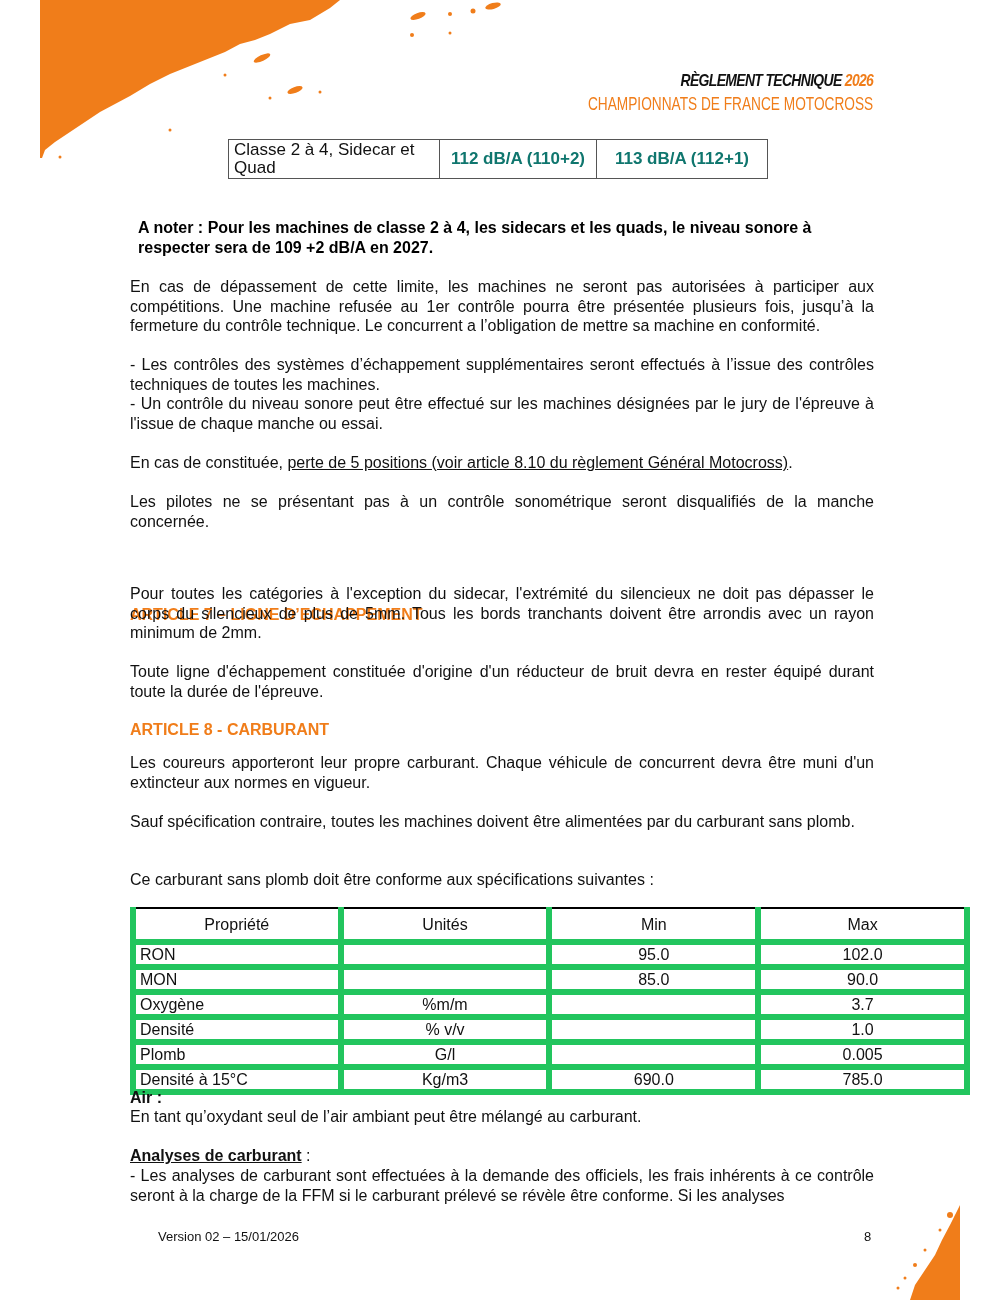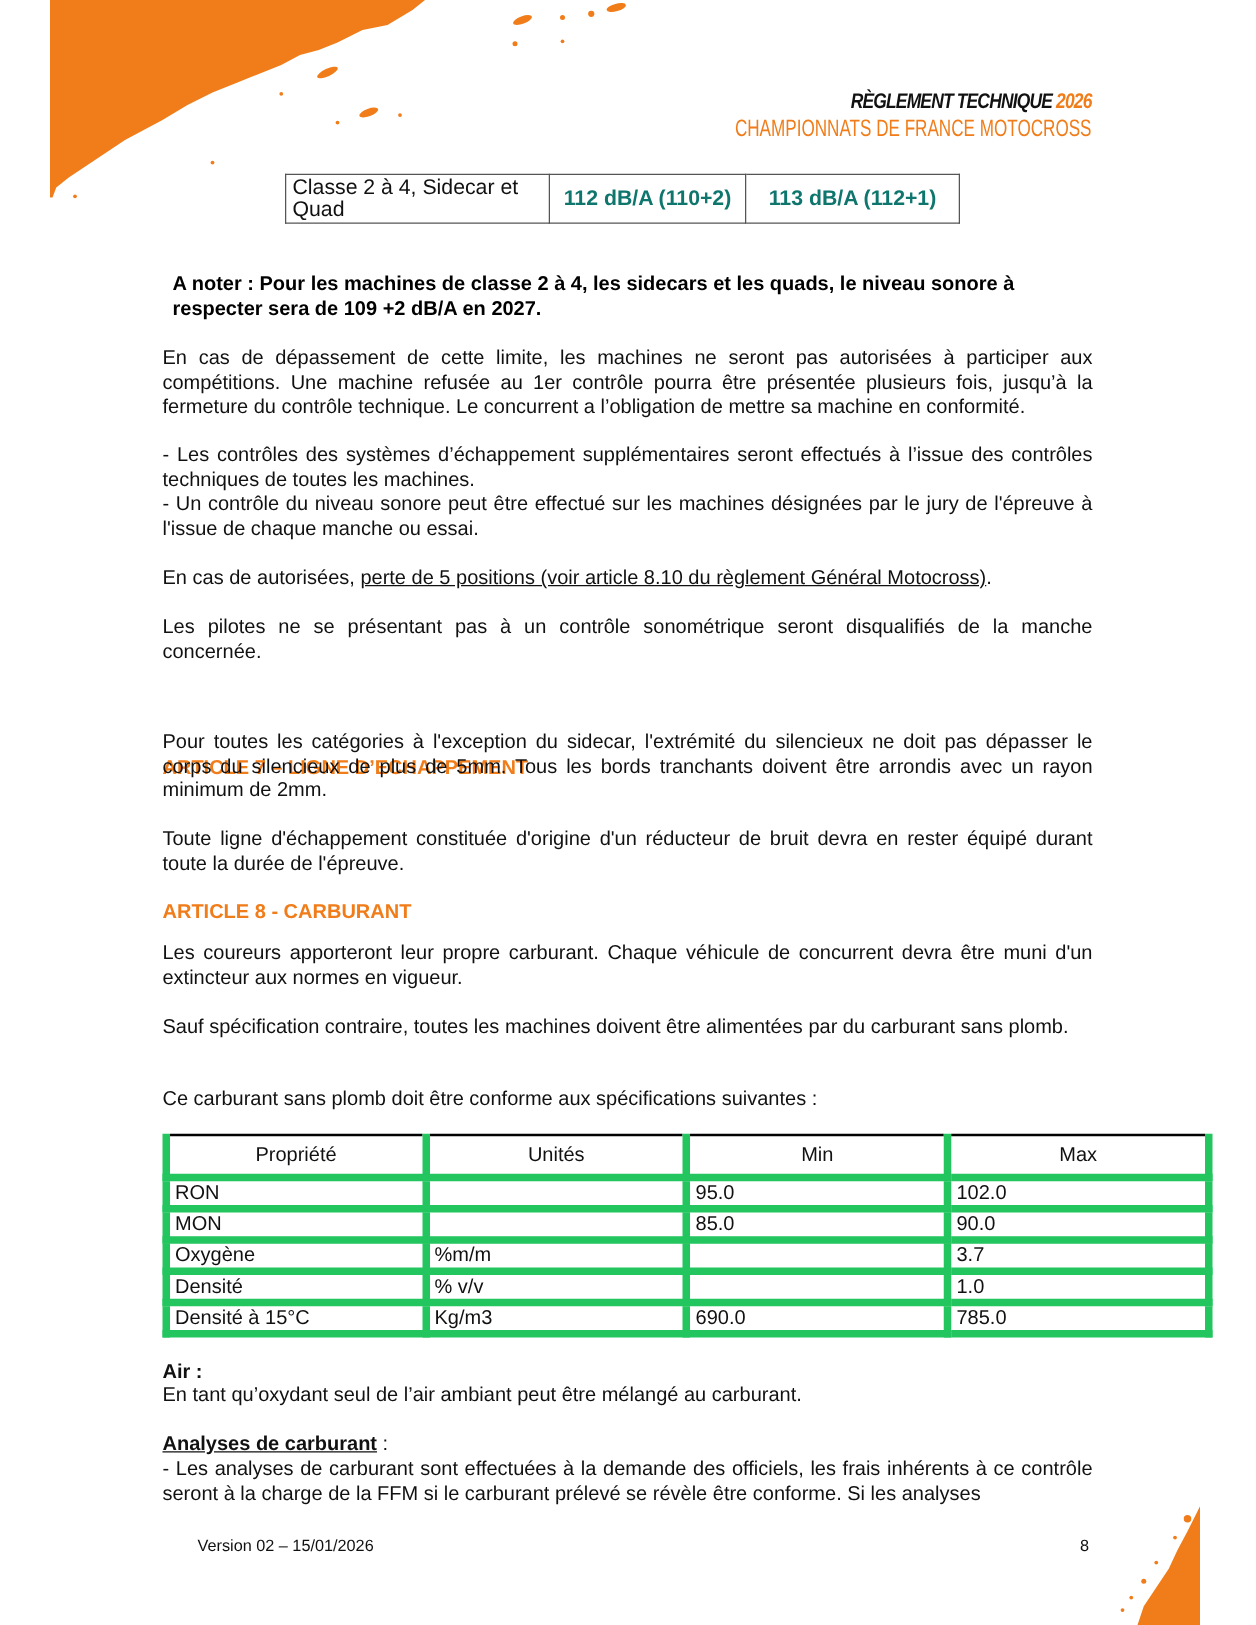--- a/index.html
+++ b/index.html
@@ -17,21 +17,21 @@
   .red { color: #000000; font-weight: bold; }
   .orange-h { color: #f07d1a; font-weight: bold; font-size: 16px; }
   .u { text-decoration: underline; }
   table.noise { position: absolute; left: 228px; top: 139px; border-collapse: collapse; font-size: 17px; }
   table.noise td { border: 1px solid #555; padding: 0 5px; height: 38px; line-height: 18px; }
   table.noise td.val { color: #0f766e; font-weight: bold; text-align: center; }
   table.fuel { position: absolute; left: 130px; top: 907px; border-collapse: collapse; font-size: 16px; width: 840px; }
   table.fuel th, table.fuel td { border: 6px solid #22c55e; padding: 0 4px; line-height: 19px; font-weight: normal; }
   table.fuel th { height: 30px; text-align: center; border-top: 2px solid #000; }
   table.fuel td { height: 19px; }
-  table.fuel td.c { text-align: left; }
+  table.fuel td.c { text-align: center; }
   table.fuel { border: 2px solid #000; }
   .footer-left { position: absolute; left: 158px; top: 1229px; font-size: 13px; }
   .footer-right { position: absolute; left: 864px; top: 1229px; font-size: 13px; }
 </style>
 </head>
 <body>
 
 <svg class="splash-tl" viewBox="0 0 580 170">
   <path d="M40,0 L340,0 L330,8 L310,20 L290,24 L270,34 L255,40 L240,44 L225,52 L205,60 L190,66 L170,74 L150,84 L130,96 L115,104 L100,112 L85,122 L70,132 L55,142 L45,150 L42,158 L40,158 Z" fill="#f07d1a"></path>
   <ellipse cx="262" cy="58" rx="9" ry="3" fill="#f07d1a" transform="rotate(-25 262 58)"></ellipse>
@@ -78,21 +78,21 @@
   </table>
 
 <p class="p red" style="left:138px; width:735px; top:218px; text-align:left;">A noter : Pour les machines de classe 2 à 4, les sidecars et les quads, le niveau sonore à respecter sera de 109 +2 dB/A en 2027.</p>
 
 <p class="p" style="top:277px;">En cas de dépassement de cette limite, les machines ne seront pas autorisées à participer aux compétitions. Une machine refusée au 1er contrôle pourra être présentée plusieurs fois, jusqu’à la fermeture du contrôle technique. Le concurrent a l’obligation de mettre sa machine en conformité.</p>
 
 <p class="p" style="top:355px;">- Les contrôles des systèmes d’échappement supplémentaires seront effectués à l’issue des contrôles techniques de toutes les machines.</p>
 <p class="p" style="top:394px;">- Un contrôle du niveau sonore peut être effectué sur les machines désignées par le jury de l'épreuve à l'issue de chaque manche ou essai.</p>
 
 <p class="p" style="top:453px;">
-  <span>En cas de autorisées, </span><span class="u">perte de 5 positions (voir article 8.10 du règlement Général Motocross)</span><span>.</span>
+  <span>En cas de constituée, </span><span class="u">perte de 5 positions (voir article 8.10 du règlement Général Motocross)</span><span>.</span>
 </p>
 
 <p class="p" style="top:492px;">Les pilotes ne se présentant pas à un contrôle sonométrique seront disqualifiés de la manche concernée.</p>
 
 <p class="p orange-h" style="top:561px;margin-top:44px;">ARTICLE 7 – LIGNE D’ECHAPPEMENT</p>
 <p class="p" style="top:584px;">Pour toutes les catégories à l'exception du sidecar, l'extrémité du silencieux ne doit pas dépasser le corps du silencieux de plus de 5mm. Tous les bords tranchants doivent être arrondis avec un rayon minimum de 2mm.</p>
 <p class="p" style="top:662px;">Toute ligne d'échappement constituée d'origine d'un réducteur de bruit devra en rester équipé durant toute la durée de l'épreuve.</p>
 
 <p class="p orange-h" style="top:720px;">ARTICLE 8 - CARBURANT</p>
 <p class="p" style="top:753px;">Les coureurs apporteront leur propre carburant. Chaque véhicule de concurrent devra être muni d'un extincteur aux normes en vigueur.</p>
@@ -127,20 +127,26 @@
       <td class="c"></td>
       <td class="c">3.7</td>
     </tr>
     <tr>
       <td>Densité</td>
       <td class="c">% v/v</td>
       <td class="c"></td>
       <td class="c">1.0</td>
     </tr>
     <tr>
+      <td>Plomb</td>
+      <td class="c">G/l</td>
+      <td class="c"></td>
+      <td class="c">0.005</td>
+    </tr>
+    <tr>
       <td>Densité à 15°C</td>
       <td class="c">Kg/m3</td>
       <td class="c">690.0</td>
       <td class="c">785.0</td>
     </tr>
   </tbody>
 </table>
 
 <p class="p" style="top:1088px; font-weight:bold;">Air :</p>
 <p class="p" style="top:1107px;">En tant qu’oxydant seul de l’air ambiant peut être mélangé au carburant.</p>

